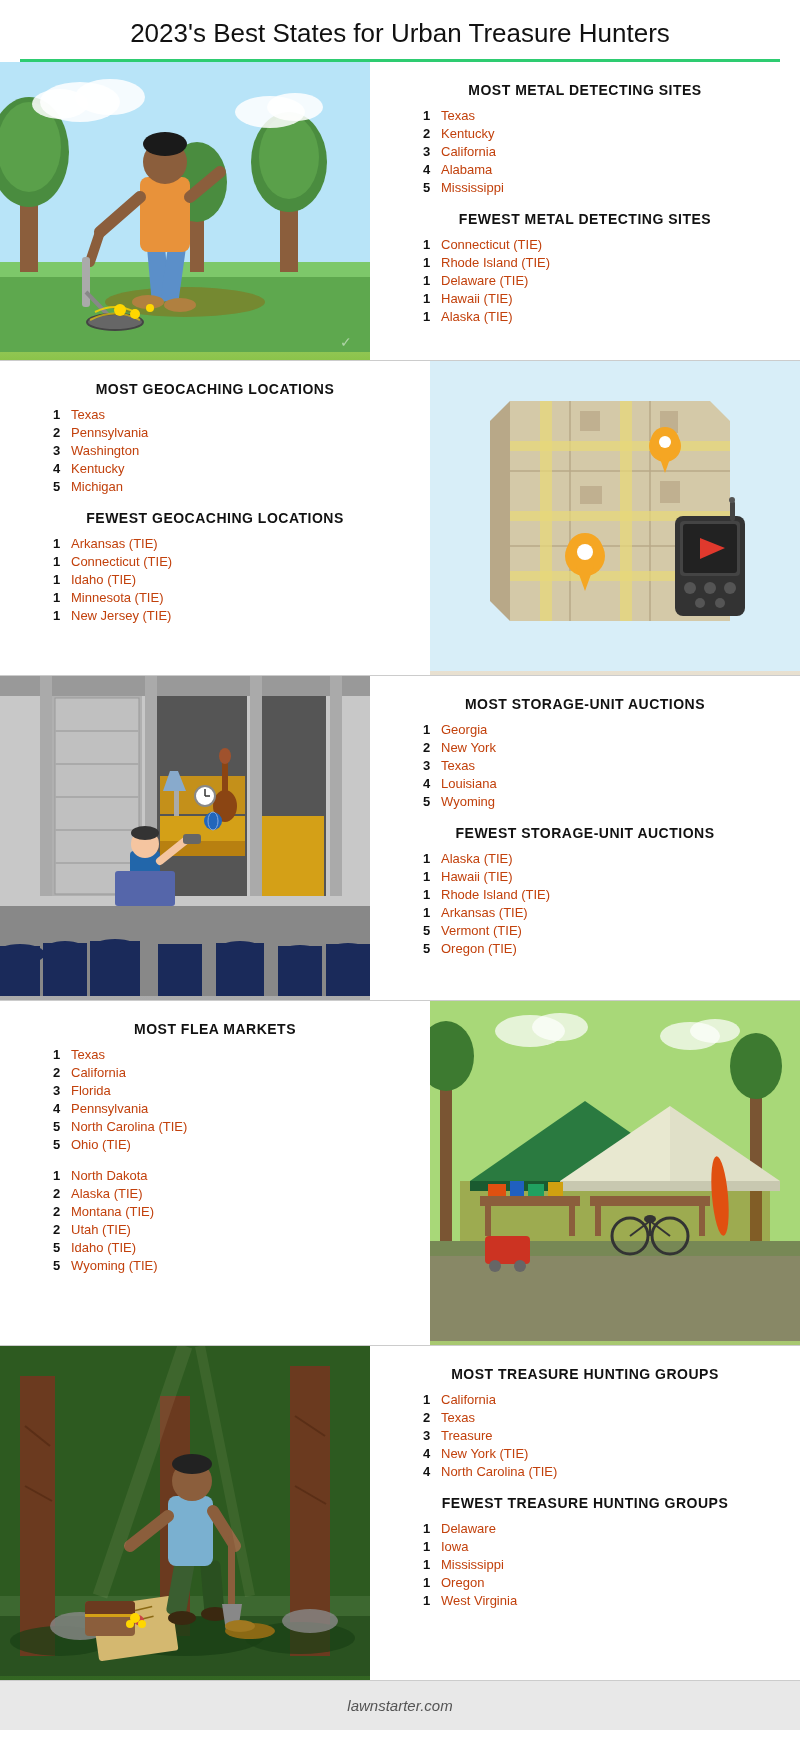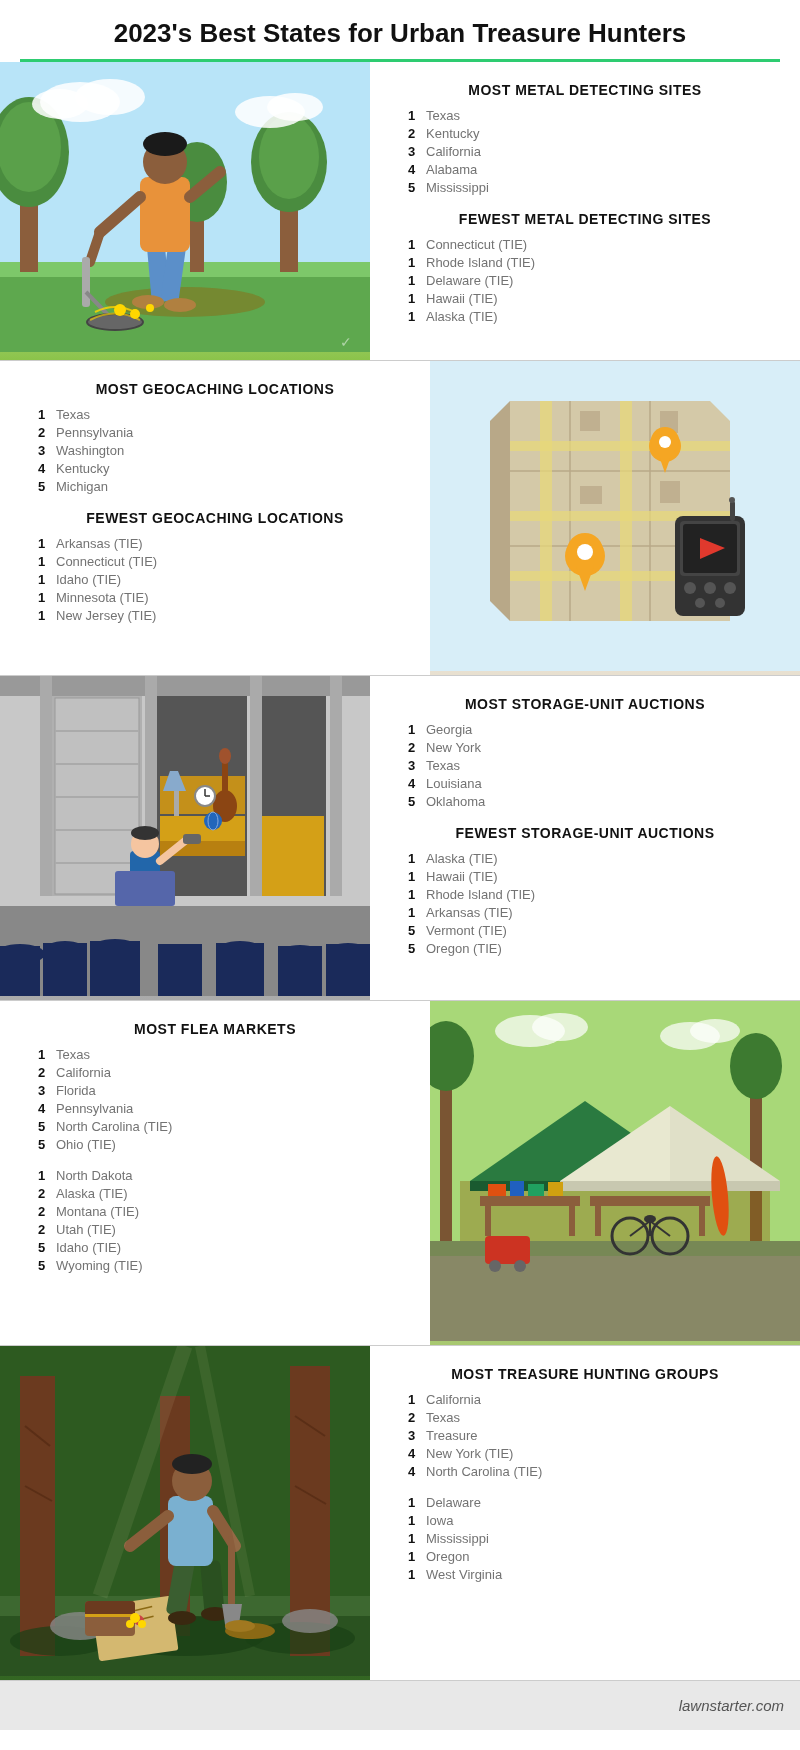--- a/index.html
+++ b/index.html
@@ -6,21 +6,21 @@
     body {
       width: 800px;
       font-family: Arial, sans-serif;
       background: #fff;
     }
 
     .page-title {
       text-align: center;
       padding: 18px 20px 10px;
       font-size: 26px;
-      font-weight: 700;
+      font-weight: 400;
       color: #111;
     }
 
     .title-underline {
       height: 3px;
       background: #2ecc71;
       margin: 0 20px 0;
     }
 
     
@@ -32,21 +32,21 @@
 
     .section-image {
       width: 370px;
       min-height: 270px;
       flex-shrink: 0;
       overflow: hidden;
     }
 
     .section-content {
       flex: 1;
-      padding: 20px 28px;
+      padding: 20px 43px;
     }
 
     
     .section.reversed .section-image {
       order: 2;
     }
     .section.reversed .section-content {
       order: 1;
     }
 
@@ -77,21 +77,21 @@
     .list-items li .rank {
       width: 18px;
       font-weight: 700;
       color: #111;
       font-size: 13px;
       flex-shrink: 0;
     }
 
     .list-items li .state-name {
       font-size: 13px;
-      color: #737373;
+      color: #c2410c;
     }
 
     
     .illus-metal {
       background: linear-gradient(180deg, #b8e0f7 0%, #d4f0c4 60%, #8BC34A 100%);
     }
 
     
     .illus-geo {
       background: linear-gradient(180deg, #c8e6f7 0%, #e8e0d0 100%);
@@ -107,21 +107,21 @@
       background: linear-gradient(180deg, #c8e8b0 0%, #a8c870 100%);
     }
 
     
     .illus-treasure {
       background: linear-gradient(180deg, #558844 0%, #336622 100%);
     }
 
     .footer {
       background: #e8e8e8;
-      text-align: right;
+      text-align: center;
       padding: 16px;
       font-size: 15px;
       color: #555;
       font-style: italic;
     }
 
     svg text {
       font-family: Arial, sans-serif;
     }
   </style>
@@ -444,21 +444,21 @@
       <li>
           <span class="rank">3</span>
           <span class="state-name">Texas</span>
         </li>
       <li>
           <span class="rank">4</span>
           <span class="state-name">Louisiana</span>
         </li>
       <li>
           <span class="rank">5</span>
-          <span class="state-name">Oklahoma</span>
+          <span class="state-name">Wyoming</span>
         </li>
     </ul>
     <div class="subsection-title">FEWEST STORAGE-UNIT AUCTIONS</div>
     <ul class="list-items">
       <li>
           <span class="rank">1</span>
           <span class="state-name">Alaska (TIE)</span>
         </li>
       <li>
           <span class="rank">1</span>
@@ -681,20 +681,21 @@
         </li>
       <li>
           <span class="rank">4</span>
           <span class="state-name">New York (TIE)</span>
         </li>
       <li>
           <span class="rank">4</span>
           <span class="state-name">North Carolina (TIE)</span>
         </li>
     </ul>
+    <div class="subsection-title">FEWEST TREASURE HUNTING GROUPS</div>
     <ul class="list-items">
       <li>
           <span class="rank">1</span>
           <span class="state-name">Delaware</span>
         </li>
       <li>
           <span class="rank">1</span>
           <span class="state-name">Iowa</span>
         </li>
       <li>

